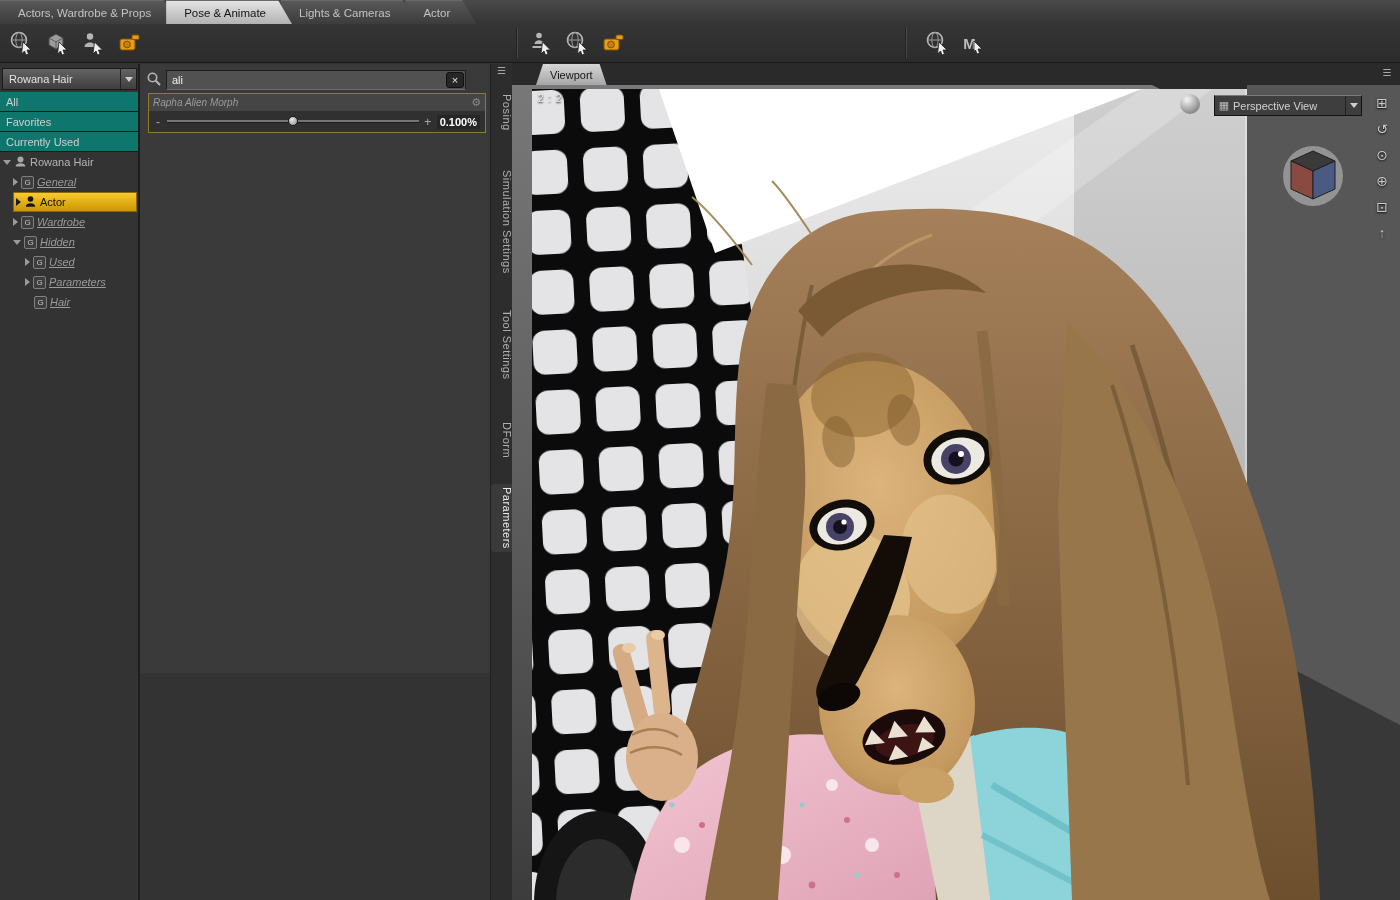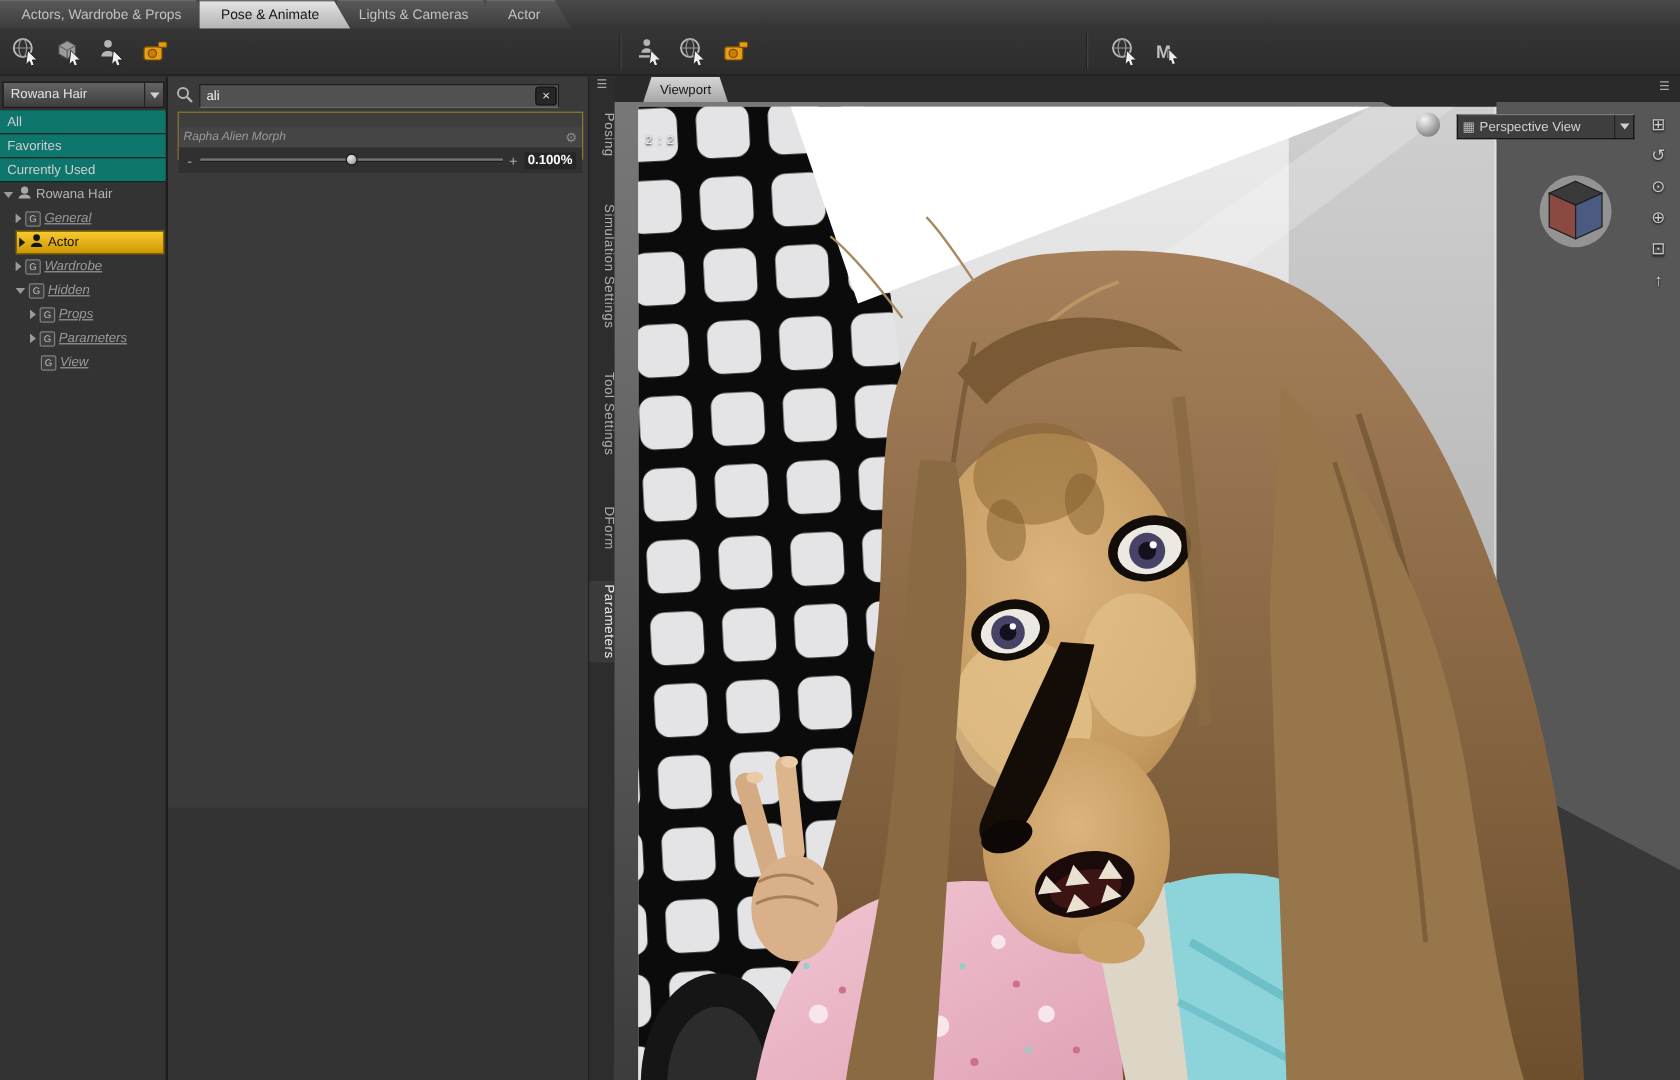--- a/index.html
+++ b/index.html
@@ -60,21 +60,21 @@
   .mag { margin-left:6px; flex:none; }
   .searchbox { position:relative; margin-left:4px; width:300px; height:20px; }
   .searchbox input { width:100%; height:20px; background:#515151; border:1px solid #1e1e1e;
                      border-bottom-color:#6a6a6a; color:#f0f0f0; font-size:11px; padding:0 22px 0 5px;
                      font-family:"Liberation Sans","DejaVu Sans",sans-serif; outline:none; }
   .clearbtn { position:absolute; right:2px; top:2px; width:18px; height:16px; background:#262626;
               border:1px solid #111; border-radius:3px; color:#e8e8e8; font-size:11px; line-height:14px;
               text-align:center; }
   .pwidget { position:absolute; left:8px; top:29px; width:338px; height:40px;
              border:1px solid #8f7b2e; background:#3e3e3e; }
-  .pwhead { height:17px; display:flex; align-items:center; padding:0 4px; background:#454545;margin-top:12px; }
+  .pwhead { height:17px; display:flex; align-items:center; padding:0 4px; background:#454545; }
   .pwname { flex:1; font-size:10px; font-style:italic; color:#9b9b9b; white-space:nowrap; }
   .gear { color:#8a8a8a; font-size:11px; }
   .pwslider { height:21px; background:#303030; display:flex; align-items:center; gap:5px; padding:0 5px; }
   .minus,.plus { color:#aaa; font-size:12px; width:8px; text-align:center; flex:none; }
   .track { position:relative; flex:1; height:3px; background:#757575; border-bottom:1px solid #1c1c1c; }
   .thumb { position:absolute; left:50%; top:-4px; width:10px; height:10px; margin-left:-5px;
            border-radius:50%; background:radial-gradient(circle at 35% 30%, #e8e8e8, #8c8c8c);
            border:1px solid #1c1c1c; }
   .pwvalue { flex:none; color:#fff; font-size:11px; font-weight:bold; padding:1px 3px; background:#262626; }
 
@@ -90,21 +90,21 @@
   .vp-header { position:absolute; left:512px; top:63px; width:888px; height:22px; background:#2a2a2a; }
   .vtab { position:absolute; left:24px; top:1px; height:21px; padding:0 14px; display:flex; align-items:center;
           background:linear-gradient(#d6d6d6,#a6a6a6); color:#161616; font-size:11px;
           clip-path:polygon(7px 0, calc(100% - 7px) 0, 100% 100%, 0 100%); }
   .vp-header .panelmenu { position:absolute; right:4px; top:3px; width:18px; }
 
   
   .viewport { position:absolute; left:512px; top:85px; width:888px; height:815px; background:#444; overflow:hidden; }
   .scene { position:absolute; left:0; top:0; width:888px; height:815px; display:block; }
   .corner-label { position:absolute; left:26px; top:8px; color:#ececec; font-size:10px; letter-spacing:1px;
-                  text-shadow:0 1px 2px #000;margin-top:19px; }
+                  text-shadow:0 1px 2px #000; }
   .sphere-wrap { position:absolute; left:668px; top:9px; width:30px; height:24px; }
   .sphere { width:20px; height:20px; border-radius:50%;
             background:radial-gradient(circle at 35% 28%, #f6f6f6, #9c9c9c 60%, #646464); }
   .sphere-wrap .tri-d { position:absolute; right:0; bottom:0; transform:scale(.8); }
   .viewsel { position:absolute; left:702px; top:10px; width:148px; height:21px; background:#3e3e3e;
              border:1px solid #141414; border-top-color:#7a7a7a; display:flex; align-items:center; }
   .viewsel .vicon { width:18px; text-align:center; color:#b8b8b8; font-size:11px; }
   .viewsel .vlabel { flex:1; color:#d2d2d2; font-size:11px; white-space:nowrap; }
   .viewsel .dchev { width:16px; height:100%; border-left:1px solid #222; display:flex; align-items:center; justify-content:center; }
   .viewcube { position:absolute; left:765px; top:58px; }
@@ -246,30 +246,30 @@
         <span class="tlabel ital">Wardrobe</span>
       </div>
       <div class="trow ind1">
         <span class="arr arr-d"></span>
         <span class="gicon">G</span>
         <span class="tlabel ital">Hidden</span>
       </div>
       <div class="trow ind2">
         <span class="arr arr-r"></span>
         <span class="gicon">G</span>
-        <span class="tlabel ital">Props</span>
+        <span class="tlabel ital">Used</span>
       </div>
       <div class="trow ind2">
         <span class="arr arr-r"></span>
         <span class="gicon">G</span>
         <span class="tlabel ital">Parameters</span>
       </div>
       <div class="trow ind2" style="padding-left:34px;">
         <span class="gicon">G</span>
-        <span class="tlabel ital">View</span>
+        <span class="tlabel ital">Hair</span>
       </div>
     </div>
   </div>
 
   <div class="params-panel">
     <div class="searchrow">
       <span class="mag">
         <svg width="16" height="16" viewBox="0 0 16 16">
           <circle cx="6.5" cy="6.5" r="4.2" fill="none" stroke="#b5b5b5" stroke-width="1.6"></circle>
           <line x1="9.8" y1="9.8" x2="14" y2="14" stroke="#b5b5b5" stroke-width="2"></line>

